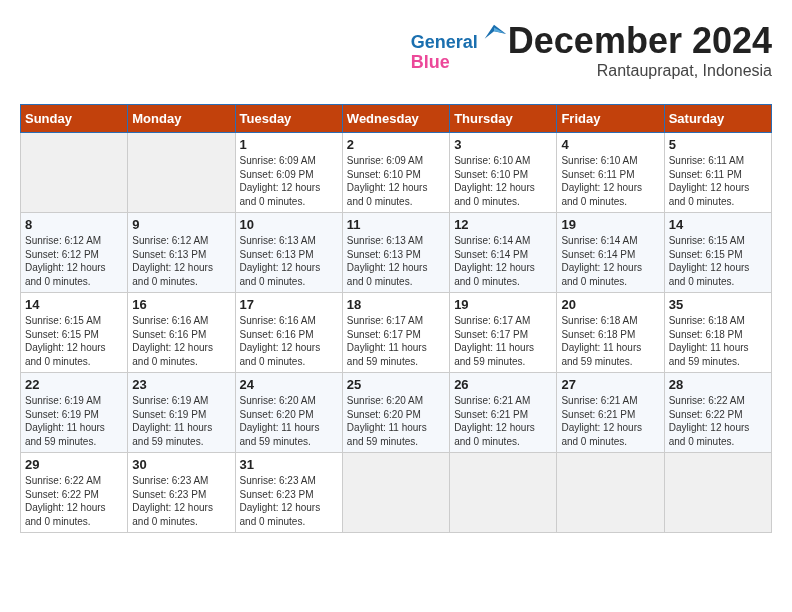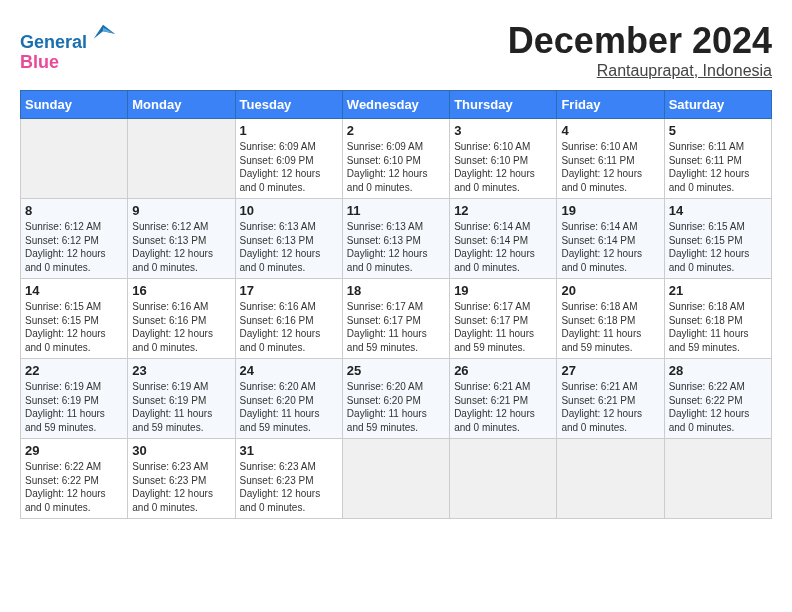--- a/index.html
+++ b/index.html
@@ -5,23 +5,23 @@
     * { box-sizing: border-box; margin: 0; padding: 0; }
     body {
       font-family: Arial, sans-serif;
       background: #fff;
       width: 792px;
       min-height: 612px;
       padding: 20px;
     }
     .header {
       display: flex;
-      justify-content: space-between;
+      justify-content: flex-end;
       align-items: flex-start;
-      margin-bottom: 10px;
+      margin-bottom: 24px;
     }
     .logo {
       display: flex;
       align-items: center;
     }
     .logo-text {
       font-size: 18px;
       font-weight: bold;
       color: #333;
       line-height: 1.1;
@@ -38,29 +38,28 @@
       text-align: right;
     }
     .month-title {
       font-size: 36px;
       font-weight: bold;
       color: #222;
     }
     .location {
       font-size: 16px;
       color: #444;
-      text-decoration: underline;
     }
     table {
       width: 100%;
       border-collapse: collapse;
       font-size: 11px;
     }
     thead tr th {
-      background-color: #3b82f6;
+      background-color: #c2410c;
       color: #fff;
       padding: 6px 4px;
       text-align: left;
       font-size: 13px;
       font-weight: bold;
       border: 1px solid #2a6db5;
     }
     tbody tr td {
       vertical-align: top;
       padding: 4px 4px;
@@ -195,21 +194,21 @@
         </td>
         <td>
           <span class="day-num">19</span>
           <div class="day-info">Sunrise: 6:17 AM<br>Sunset: 6:17 PM<br>Daylight: 11 hours and 59 minutes.</div>
         </td>
         <td>
           <span class="day-num">20</span>
           <div class="day-info">Sunrise: 6:18 AM<br>Sunset: 6:18 PM<br>Daylight: 11 hours and 59 minutes.</div>
         </td>
         <td>
-          <span class="day-num">21</span>
+          <span class="day-num">35</span>
           <div class="day-info">Sunrise: 6:18 AM<br>Sunset: 6:18 PM<br>Daylight: 11 hours and 59 minutes.</div>
         </td>
       </tr>
       <tr>
         <td>
           <span class="day-num">22</span>
           <div class="day-info">Sunrise: 6:19 AM<br>Sunset: 6:19 PM<br>Daylight: 11 hours and 59 minutes.</div>
         </td>
         <td>
           <span class="day-num">23</span>

